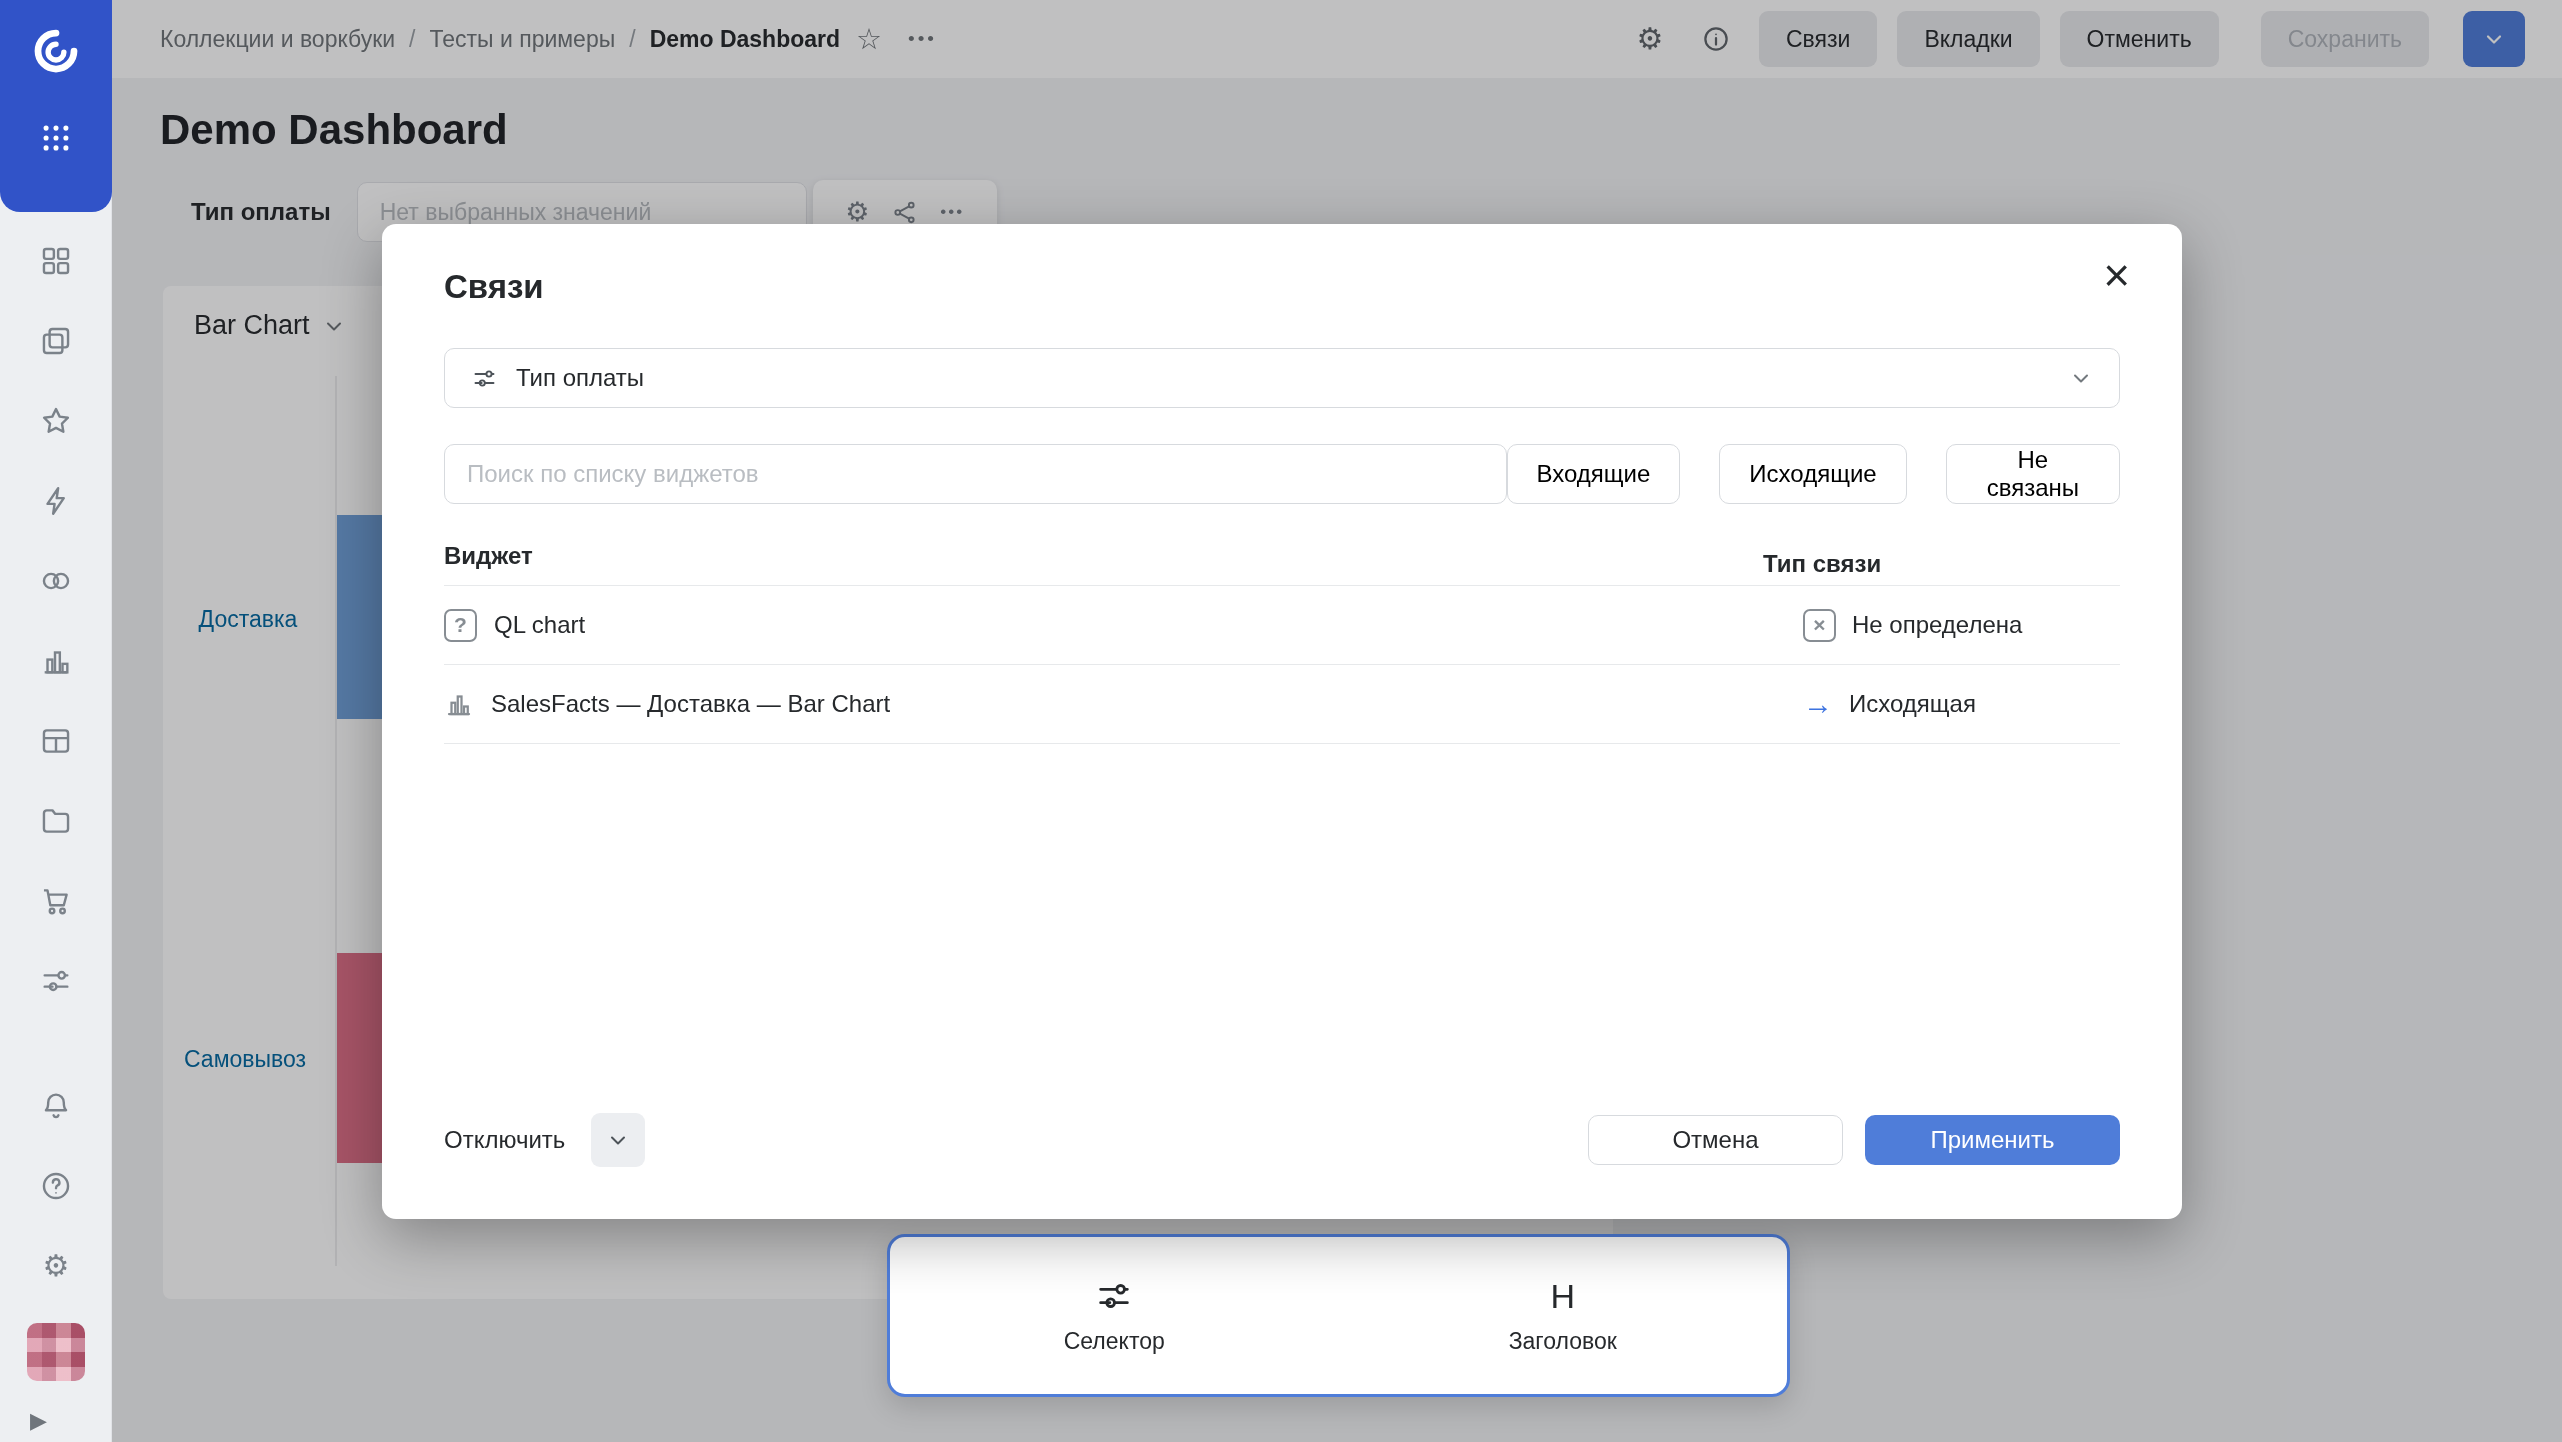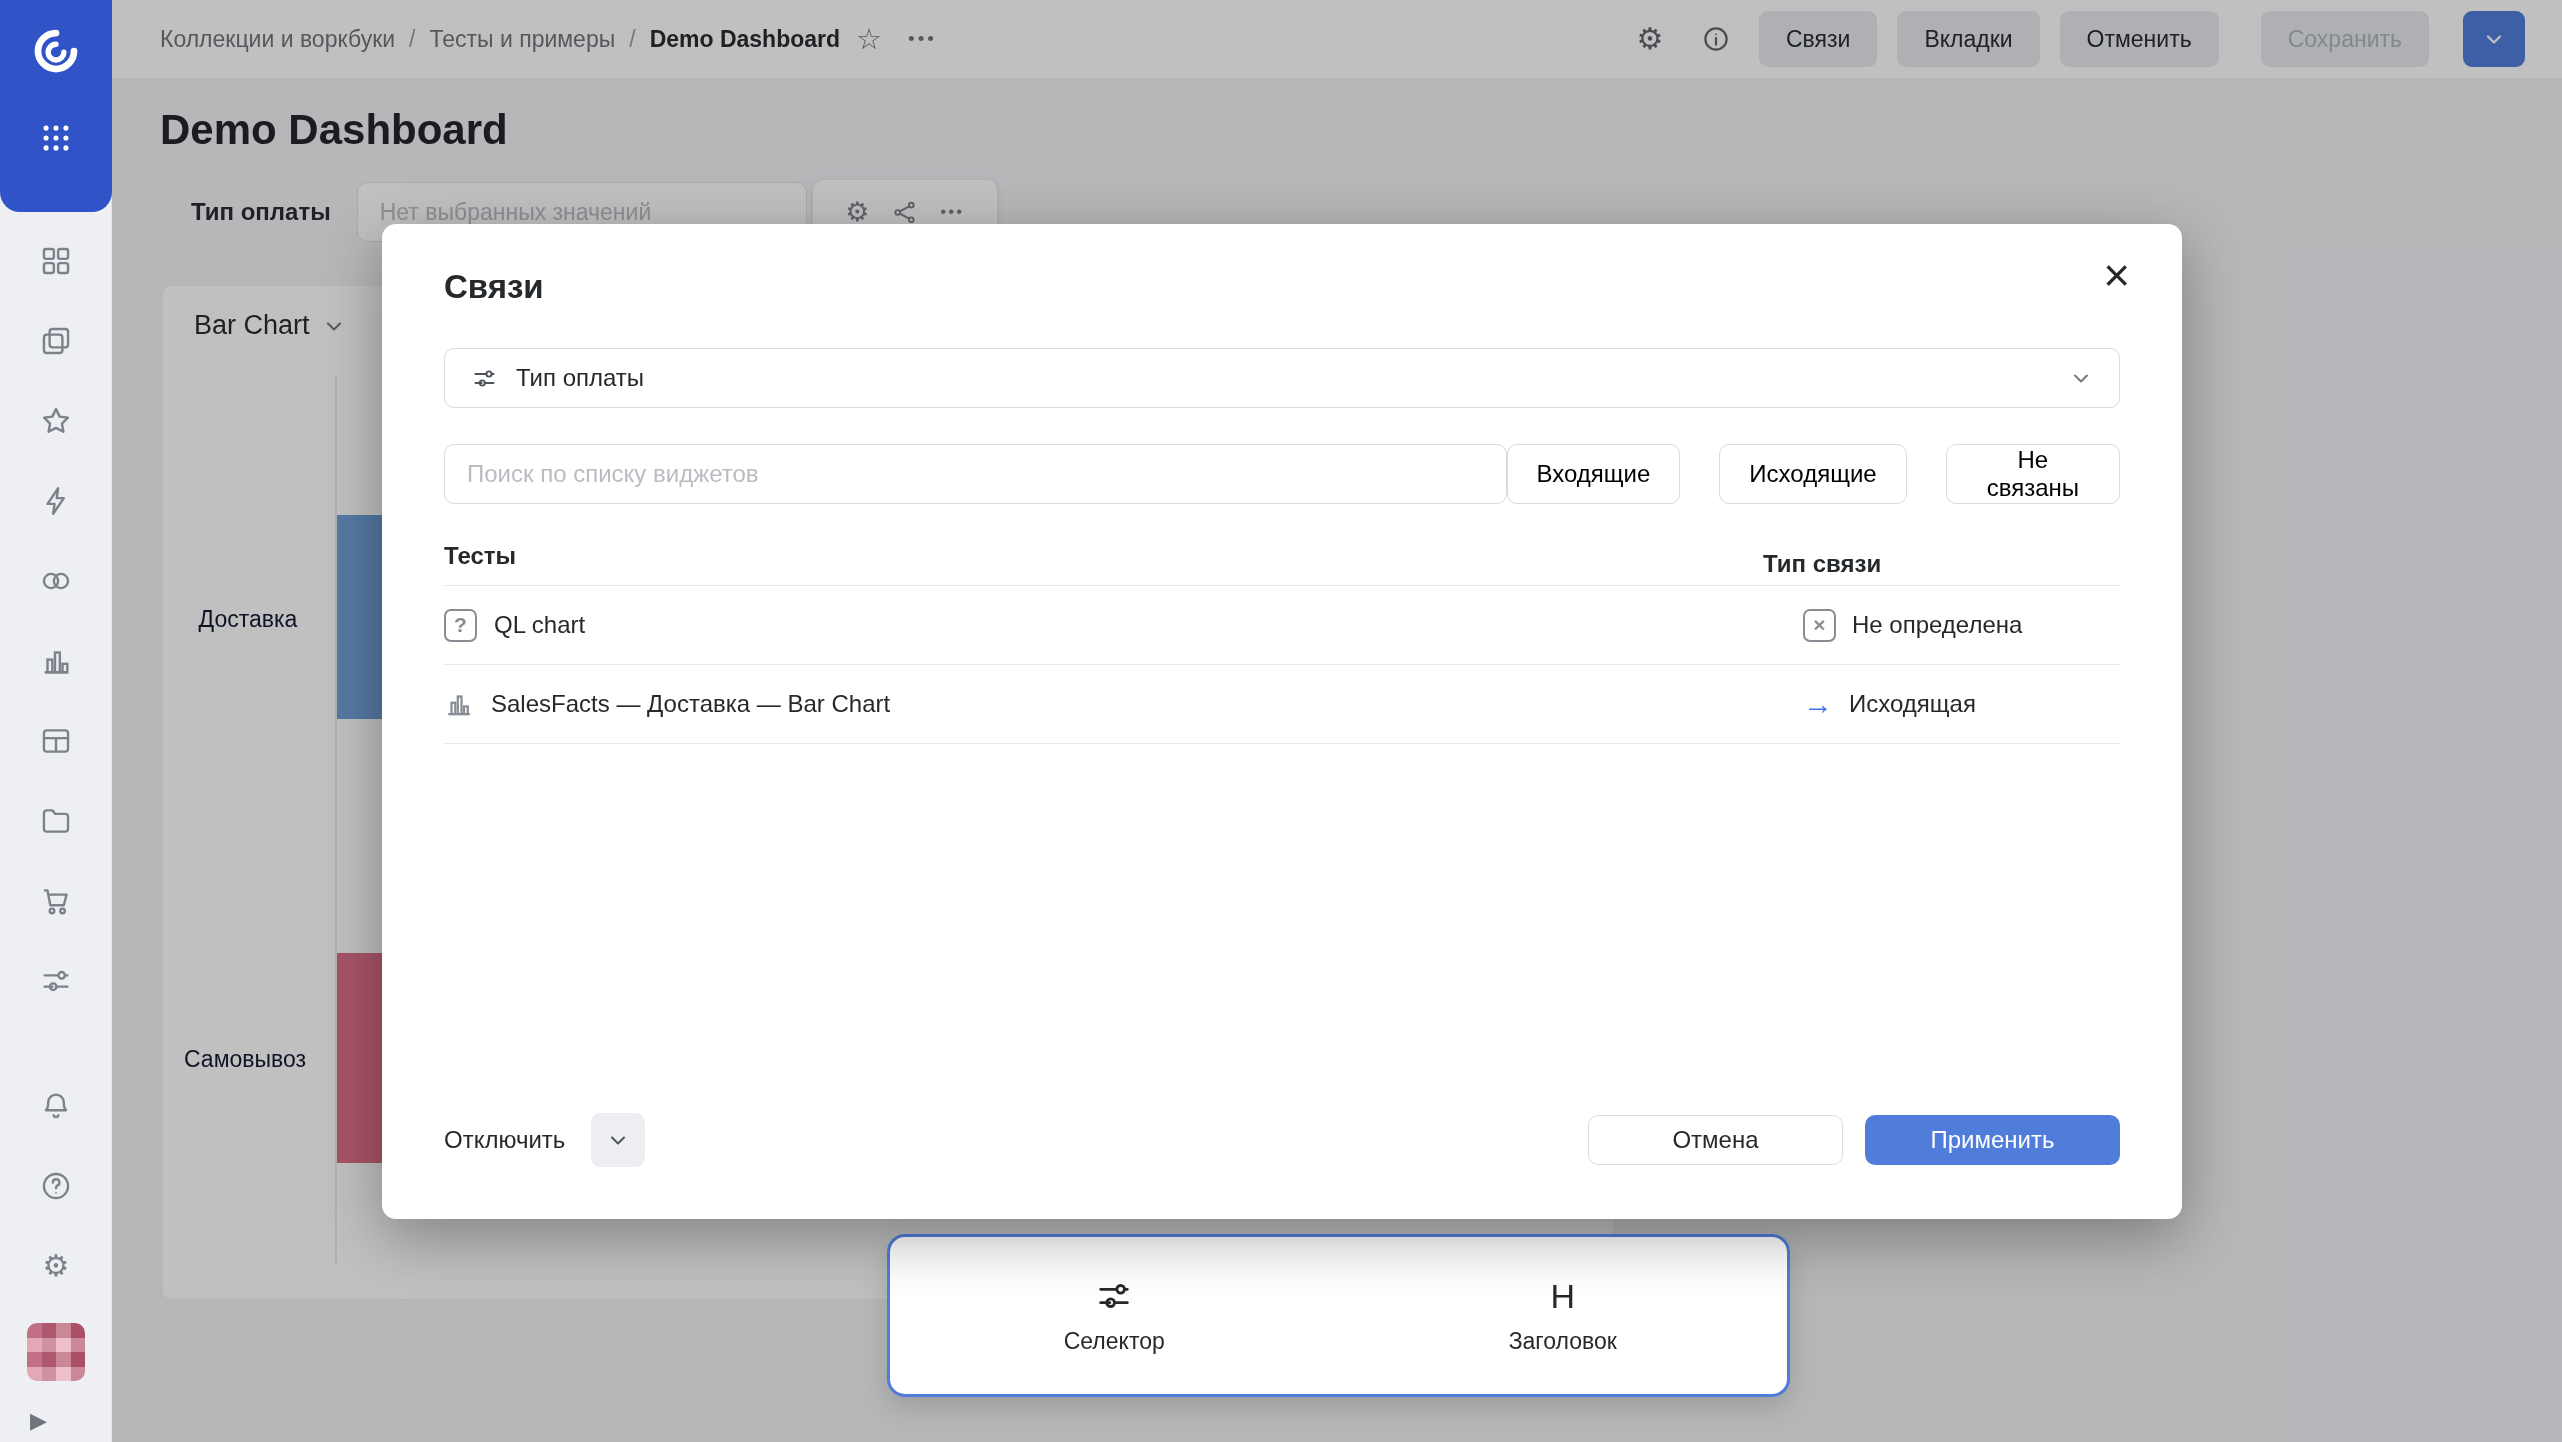--- a/index.html
+++ b/index.html
@@ -54,21 +54,21 @@
   .wa-dots { font-size:17px; letter-spacing:2px; cursor:pointer; }
 
   .chart-card { position:absolute; left:51px; top:208px; width:1450px; height:1013px; background:#fff; border-radius:8px; }
   .chart-title-row { position:absolute; left:31px; top:24px; display:flex; align-items:center; gap:12px; }
   .chart-title { font-size:27px; font-weight:500; color:#26292c; }
   .chart-title-row svg { width:24px; height:24px; color:#6f7478; cursor:pointer; }
   .axis-line { position:absolute; left:172px; top:90px; width:2px; height:890px; background:#ececee; }
   .bar { position:absolute; left:174px; width:600px; }
   .bar.blue { top:229px; height:204px; background:#6fa0d8; }
   .bar.pink { top:667px; height:210px; background:#dd6e86; }
-  .cat-label { position:absolute; width:140px; text-align:center; font-size:23px; color:#0f172a; }
+  .cat-label { position:absolute; width:140px; text-align:center; font-size:23px; color:#0369a1; }
   .cat-label.c1 { left:15px; top:320px; }
   .cat-label.c2 { left:12px; top:760px; }
 
   
   .overlay { position:absolute; left:112px; top:0; width:2450px; height:1442px; background:rgba(10,12,16,0.26); z-index:40; }
   .edit-toolbar { position:absolute; left:887px; top:1234px; width:903px; height:163px; background:#fff; border:3px solid #4f7dd9;
                   border-radius:18px; z-index:55; display:flex; box-shadow:0 10px 28px rgba(0,0,0,.15); }
   .tool-item { flex:1; display:flex; flex-direction:column; align-items:center; justify-content:center; gap:12px; cursor:pointer; color:#26292c; }
   .tool-item svg { width:40px; height:40px; }
   .tool-h { font-size:34px; font-weight:500; height:40px; display:flex; align-items:center; }
@@ -323,21 +323,21 @@
       <input class="m-search" type="text" placeholder="Поиск по списку виджетов" style="">
       <div class="chips">
         <button class="chip">Входящие</button>
         <button class="chip">Исходящие</button>
         <button class="chip">Не связаны</button>
       </div>
     </div>
 
     <div class="m-table">
       <div class="t-head">
-        <div class="t-col-w">Тесты</div>
+        <div class="t-col-w">Виджет</div>
         <div class="t-col-t">Тип связи</div>
       </div>
 
       <div class="t-row">
         <div class="cell-w">
           <span class="sq-icon">?</span>
           <span>QL chart</span>
         </div>
         <div class="cell-t">
           <span class="sq-icon">×</span>

